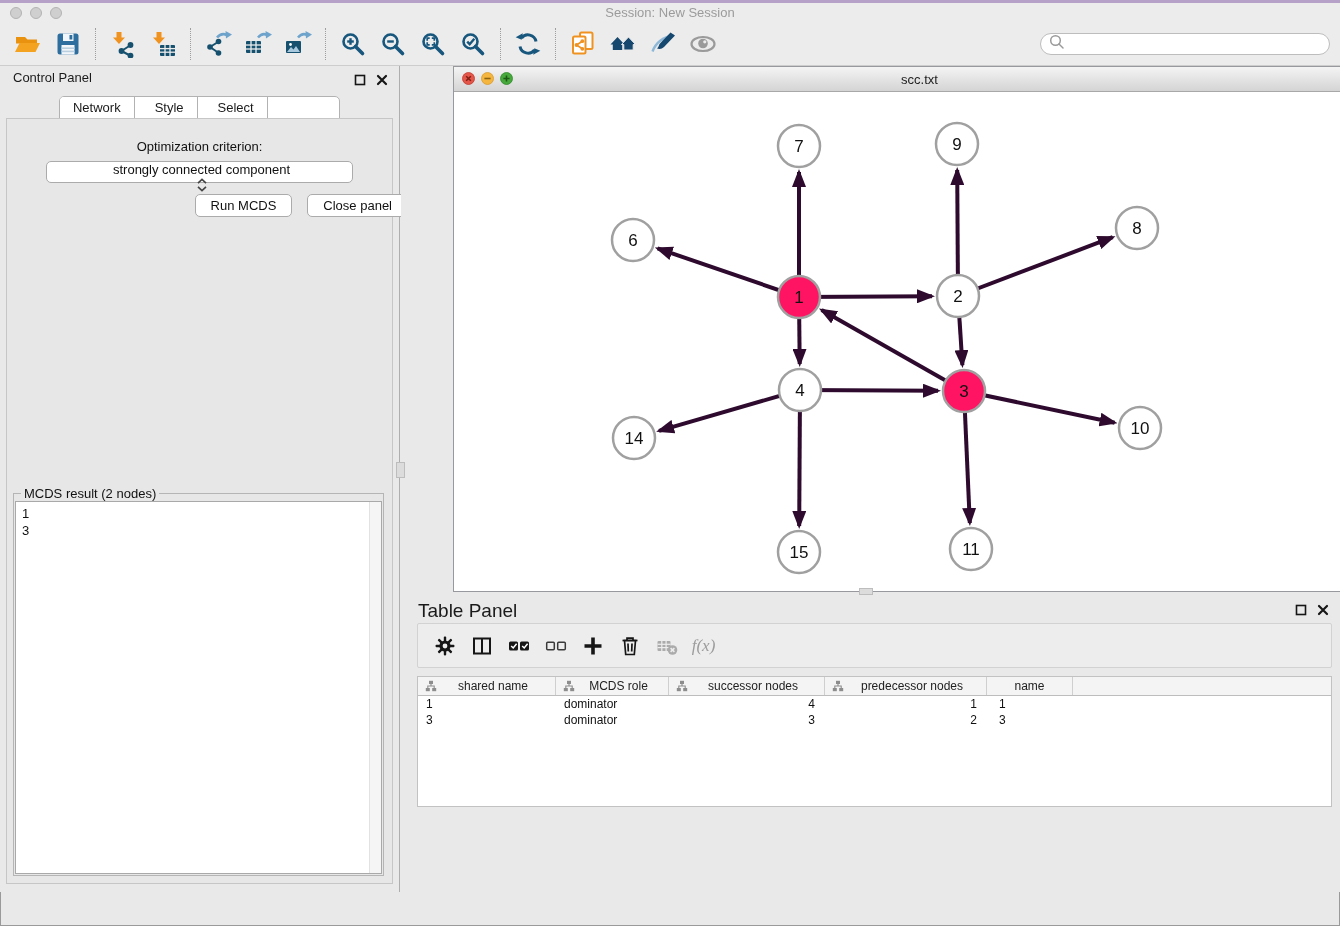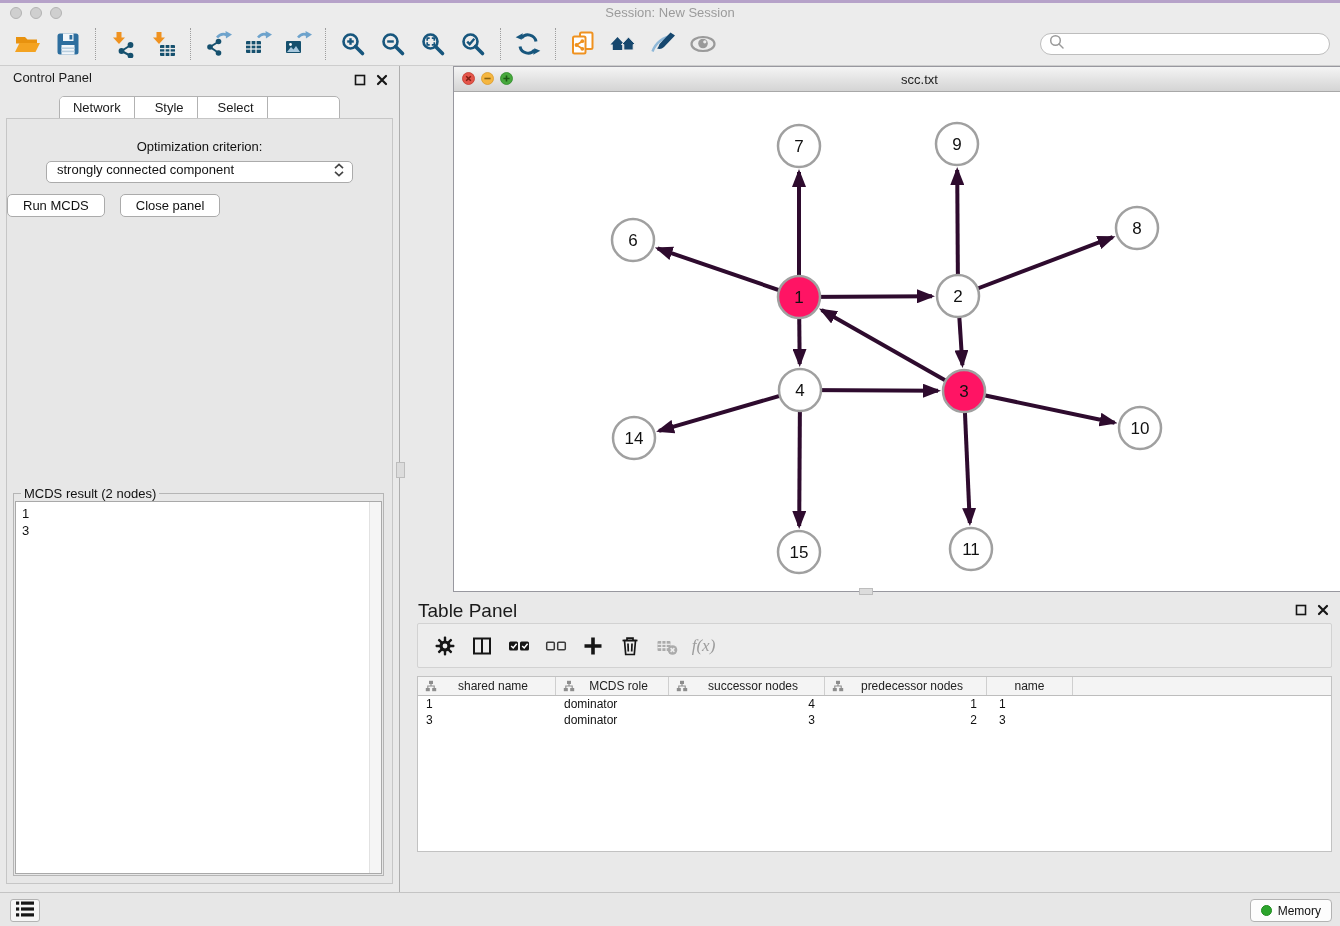--- a/index.html
+++ b/index.html
@@ -28,23 +28,23 @@
   .cp-header { position:absolute; top:4px; left:13px; font-size:13px; color:#1a1a1a; }
   .panel-btns { position:absolute; top:7px; right:10px; display:flex; gap:8px; }
   .pbtn { width:14px; height:14px; background:transparent; border:none; display:flex; align-items:center; justify-content:center; cursor:pointer; }
   .cp-tabs { position:absolute; top:30px; left:0; width:100%; display:flex; justify-content:center; }
   .tabgroup { display:flex; border:1px solid #b2b2b2; border-radius:5px; overflow:hidden; background:#fff;gap:7px; }
   .tab { padding:3px 13px; font-size:13px; color:#1a1a1a; background:#fff; border-right:1px solid #b2b2b2; cursor:pointer; white-space:nowrap; }
   .tab:last-child { border-right:none; }
   .tab.sel { background:#e3e3e3; color:#b4b4b4;margin-top:48px; }
   .cp-body { position:absolute; left:6px; right:6px; top:52px; bottom:8px; border:1px solid #c6c6c6; background:#e7e7e7; }
   .opt-label { margin-top:20px; text-align:center; font-size:13px; color:#111; }
-  .dropdown { position:absolute; left:39px; right:39px; top:42px; height:22px; background:#fff; border:1px solid #ababab; border-radius:5px; display:flex; padding:0 6px 0 10px; font-size:13px; color:#111; cursor:pointer; }
+  .dropdown { position:absolute; left:39px; right:39px; top:42px; height:22px; background:#fff; border:1px solid #ababab; border-radius:5px; display:flex; align-items:center; padding:0 6px 0 10px; font-size:13px; color:#111; cursor:pointer;flex-direction:column; }
   .dropdown .dval { flex:1; }
-  .btn-row { position:absolute; top:75px; left:0; width:100%; display:flex; justify-content:flex-start; gap:15px; }
+  .btn-row { position:absolute; top:75px; left:16px; width:100%; display:flex; justify-content:flex-end; gap:15px; }
   .push-btn { font-size:13px; color:#111; background:#fff; border:1px solid #ababab; border-radius:5px; padding:3px 15px; cursor:pointer; font-family:inherit; }
   .groupbox { position:absolute; left:6px; right:8px; top:374px; bottom:7px; border:1px solid #b5b5b5; }
   .groupbox .legend { position:absolute; top:-8px; left:7px; background:#e7e7e7; padding:0 3px; font-size:13px; color:#111; }
   .result-area { position:absolute; left:1px; right:1px; top:7px; bottom:1px; background:#fff; border:1px solid #a9a9a9; font-size:13px; line-height:17px; color:#111; padding:3px 6px; white-space:pre; overflow:hidden; }
   .result-scroll { position:absolute; right:2px; top:8px; bottom:2px; width:12px; background:#f5f5f5; border-left:1px solid #e2e2e2; }
 
   
   .right-area { position:absolute; left:401px; top:66px; width:939px; height:826px; background:#e9e9e9; }
   .net-window { position:absolute; left:4px; top:0; width:933px; height:526px; background:#fff; border:1px solid #98989f;margin-left:48px; }
   .net-titlebar { position:absolute; top:0; left:0; right:0; height:25px; background:linear-gradient(#f4f4f4,#d4d4d4); border-bottom:1px solid #a8a8a8; display:flex; align-items:center; justify-content:center; }
@@ -55,21 +55,21 @@
 
   .splitter-v { position:absolute; left:396px; top:462px; width:9px; height:16px; background:#dcdcdc; border:1px solid #bdbdbd; }
   .splitter-h { position:absolute; left:859px; top:588px; width:14px; height:7px; background:#dcdcdc; border:1px solid #bdbdbd; }
 
   
   .table-panel { position:absolute; left:0; top:530px; width:939px; height:296px; background:#e9e9e9; }
   .tp-title { position:absolute; top:4px; left:17px; font-size:19px; color:#1a1a1a; }
   .tp-toolbar { position:absolute; left:16px; right:8px; top:27px; height:45px; background:#ededed; border:1px solid #d2d2d2; border-radius:2px; display:flex; align-items:center; padding-left:8px; }
   .tp-toolbar .icon-btn { width:37px; height:38px; }
   .fx { font-family:"Liberation Serif","DejaVu Serif",serif; font-style:italic; font-size:17px; color:#9c9c9c; }
-  .tp-table { position:absolute; left:16px; right:8px; top:80px; height:176px; background:#fff; border:1px solid #c2c2c2; overflow:hidden; }
+  .tp-table { position:absolute; left:16px; right:8px; top:80px; height:131px; background:#fff; border:1px solid #c2c2c2; overflow:hidden; }
   .thead { display:flex; height:19px; background:#f4f4f4; border-bottom:1px solid #bdbdbd; }
   .th { display:flex; align-items:center; border-right:1px solid #cfcfcf; font-size:12px; color:#222; padding:0 4px; cursor:pointer; }
   .th .tree { margin:0 4px 0 3px; display:flex; }
   .th .lbl { flex:1; text-align:center; padding-right:6px; }
   .th.noicon .lbl { padding:0; }
   .trow { display:flex; height:16px; align-items:center; cursor:default; }
   .td { font-size:12px; color:#111; overflow:hidden; white-space:nowrap; }
   .td.left { padding-left:8px; text-align:left; }
   .td.right { padding-right:10px; text-align:right; }
   .td.name { padding-left:12px; }
@@ -599,33 +599,13 @@
               <div class="td name left" style="width:86px">3</div>
             </div>
           </div>
       </div>
     </div>
   </div>
 
   <div class="splitter-v"></div>
   <div class="splitter-h"></div>
 
-  <div class="statusbar">
-    <button class="list-btn">
-      <span>
-        <svg width="24" height="24" viewBox="0 0 24 24">
-            <g fill="#161616">
-              <rect x="3" y="4.5" width="3.2" height="3.2"></rect>
-              <rect x="8" y="4.5" width="13" height="3.2"></rect>
-              <rect x="3" y="10.4" width="3.2" height="3.2"></rect>
-              <rect x="8" y="10.4" width="13" height="3.2"></rect>
-              <rect x="3" y="16.3" width="3.2" height="3.2"></rect>
-              <rect x="8" y="16.3" width="13" height="3.2"></rect>
-            </g>
-          </svg>
-      </span>
-    </button>
-    <button class="memory-btn">
-      <span class="dot"></span>
-      <span class="mlabel">Memory</span>
-    </button>
-  </div>
 </div>
 
 </body></html>

